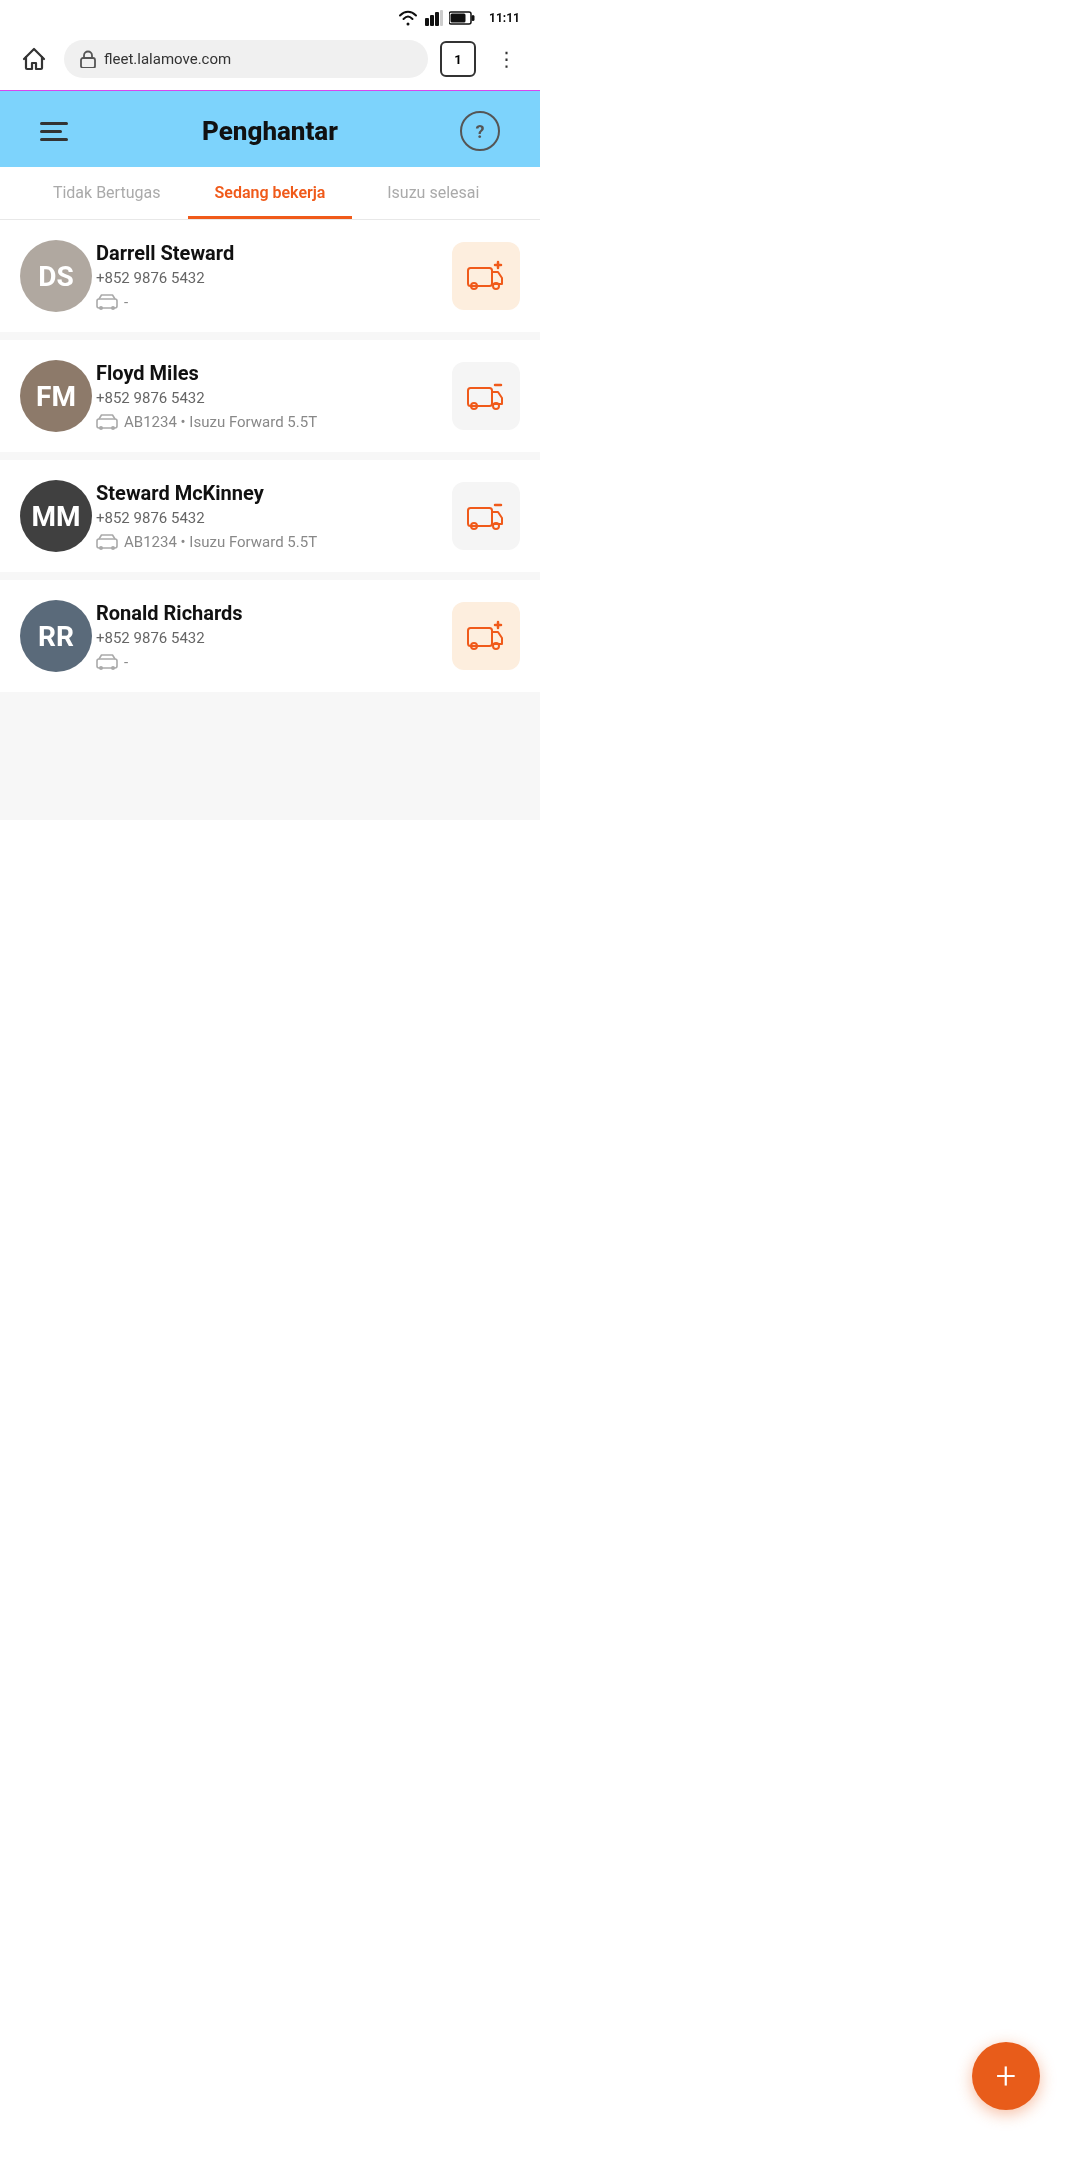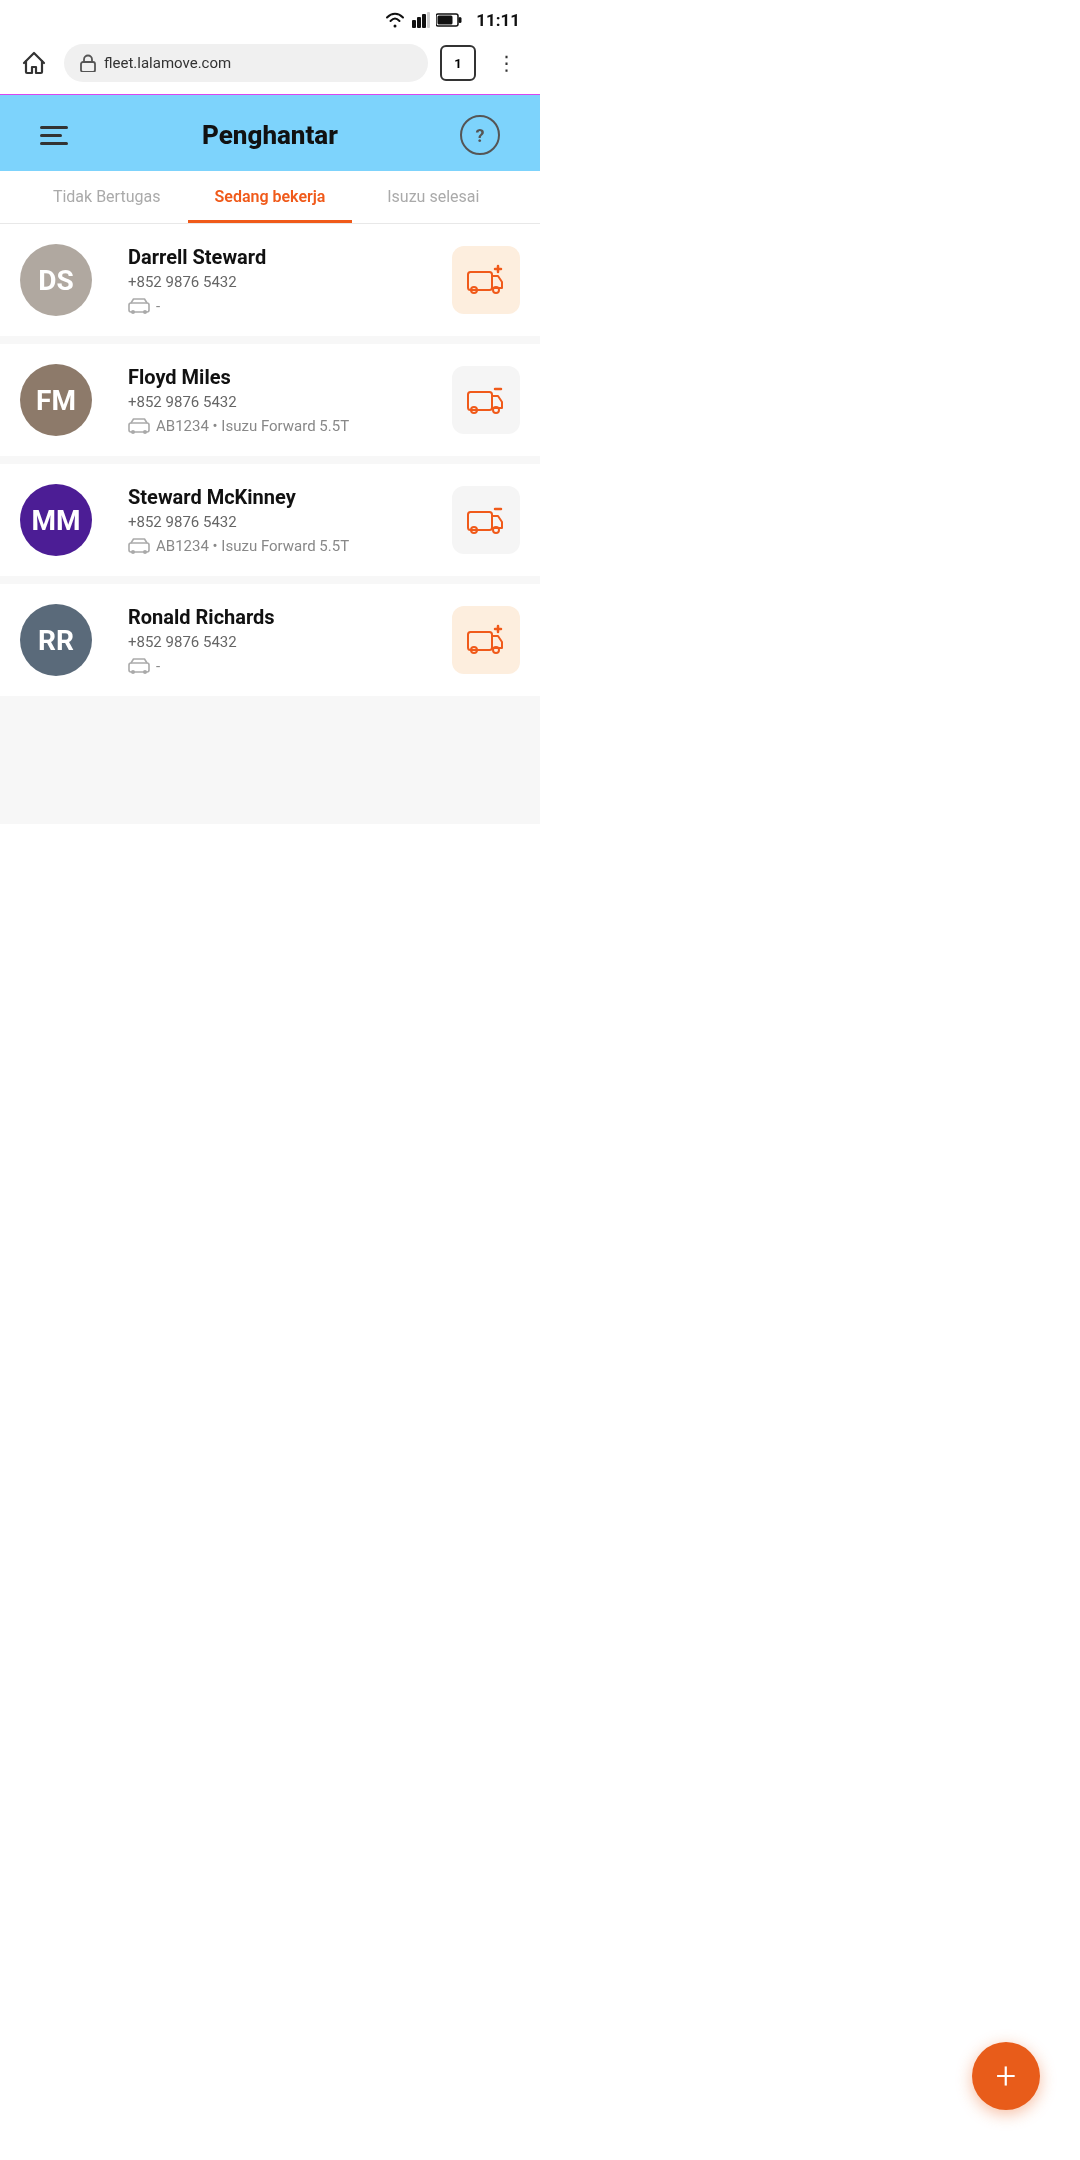--- a/index.html
+++ b/index.html
@@ -20,21 +20,21 @@
       padding: 10px 20px 6px;
       gap: 8px;
       background: #fff;
     }
     .status-icons {
       display: flex;
       align-items: center;
       gap: 6px;
     }
     .status-time {
-      font-size: 17px;
+      font-size: 12px;
       font-weight: 700;
       color: #111;
       margin-left: 8px;
     }
 
     
     .browser-bar {
       display: flex;
       align-items: center;
       padding: 8px 16px 12px;
@@ -163,21 +163,20 @@
       height: 72px;
       border-radius: 50%;
       display: flex; align-items: center; justify-content: center;
       font-size: 28px;
       font-weight: 700;
       color: #fff;
       flex-shrink: 0;
     }
     .driver-info {
       flex: 1;
-      margin-left: 32px;
     }
     .driver-name {
       font-size: 20px;
       font-weight: 700;
       color: #111;
       margin-bottom: 4px;
     }
     .driver-phone {
       font-size: 15px;
       color: #666;
@@ -337,21 +336,21 @@
       <svg width="40" height="36" viewBox="0 0 40 36" fill="none">
         <rect x="2" y="10" width="24" height="18" rx="2.5" stroke="#f05a1a" stroke-width="2" fill="none"></rect>
         <path d="M26 14h6l4 6v6h-10V14z" stroke="#f05a1a" stroke-width="2" fill="none" stroke-linejoin="round"></path>
         <circle cx="8" cy="28" r="3" stroke="#f05a1a" stroke-width="2" fill="none"></circle>
         <circle cx="30" cy="28" r="3" stroke="#f05a1a" stroke-width="2" fill="none"></circle>
         <line x1="29" y1="7" x2="35" y2="7" stroke="#f05a1a" stroke-width="2.5" stroke-linecap="round"></line>
       </svg>
     </div>
     </div>
     <div class="driver-item">
-      <div class="avatar-placeholder" style="background: #4c1d95;">MM</div>
+      <div class="avatar-placeholder" style="background: #404040;">MM</div>
       <div class="driver-info">
         <div class="driver-name">Steward McKinney</div>
         <div class="driver-phone">+852 9876 5432</div>
         <div class="driver-vehicle">
           <svg width="22" height="16" viewBox="0 0 22 16">
     <rect x="1" y="5" width="20" height="9" rx="2" stroke="#aaa" stroke-width="1.6" fill="none"></rect>
     <path d="M3 5l2.5-4h11L19 5" stroke="#aaa" stroke-width="1.6" fill="none" stroke-linejoin="round"></path>
     <circle cx="5" cy="14" r="2" fill="#aaa"></circle>
     <circle cx="17" cy="14" r="2" fill="#aaa"></circle>
   </svg>

